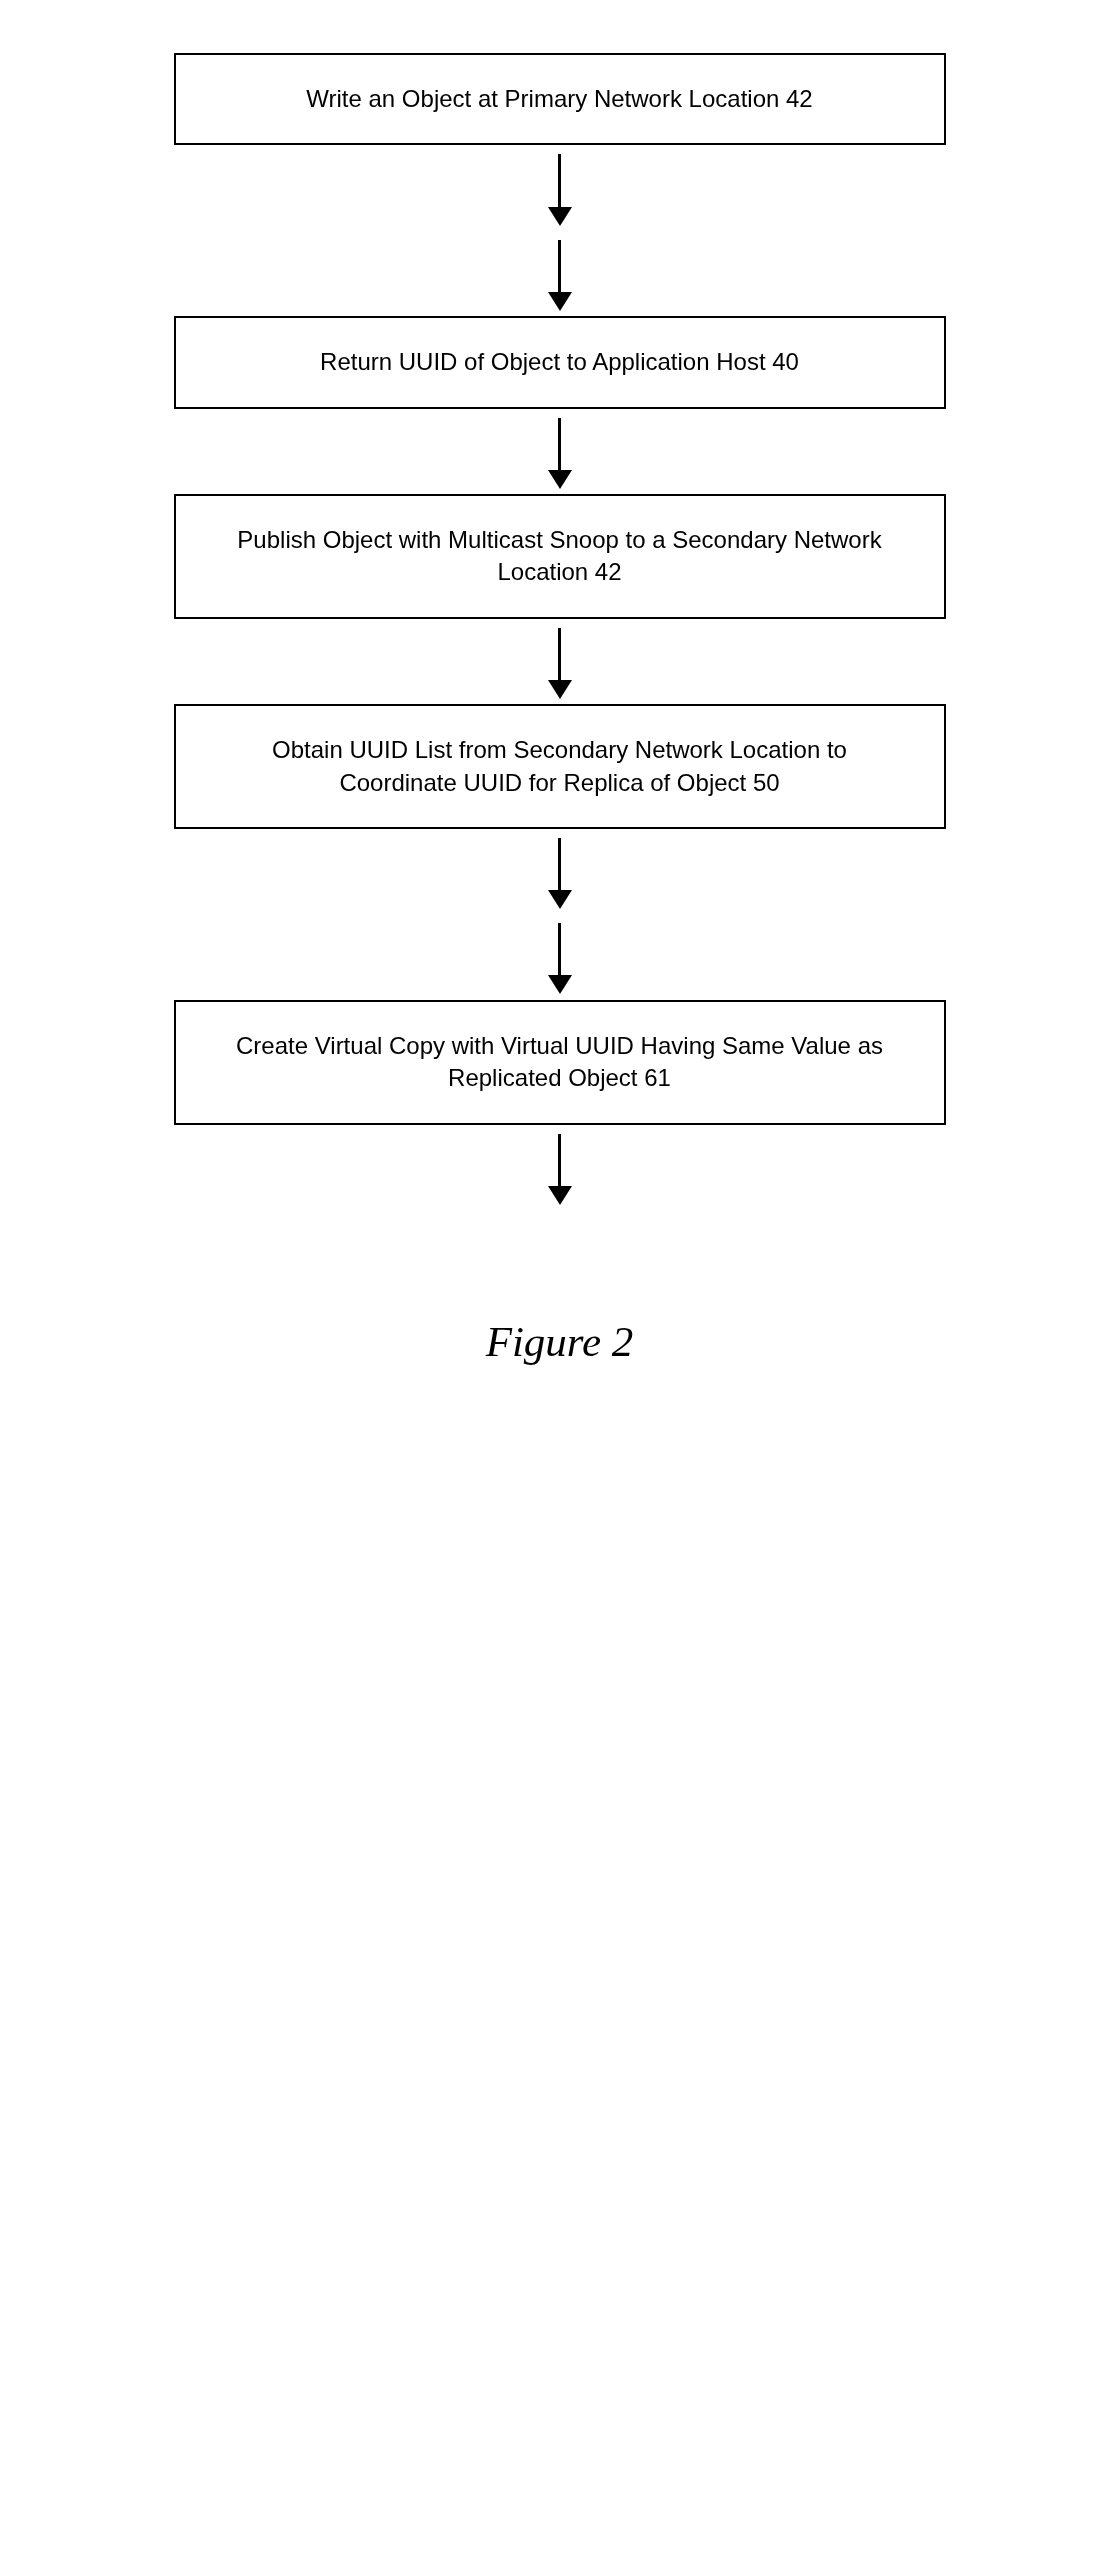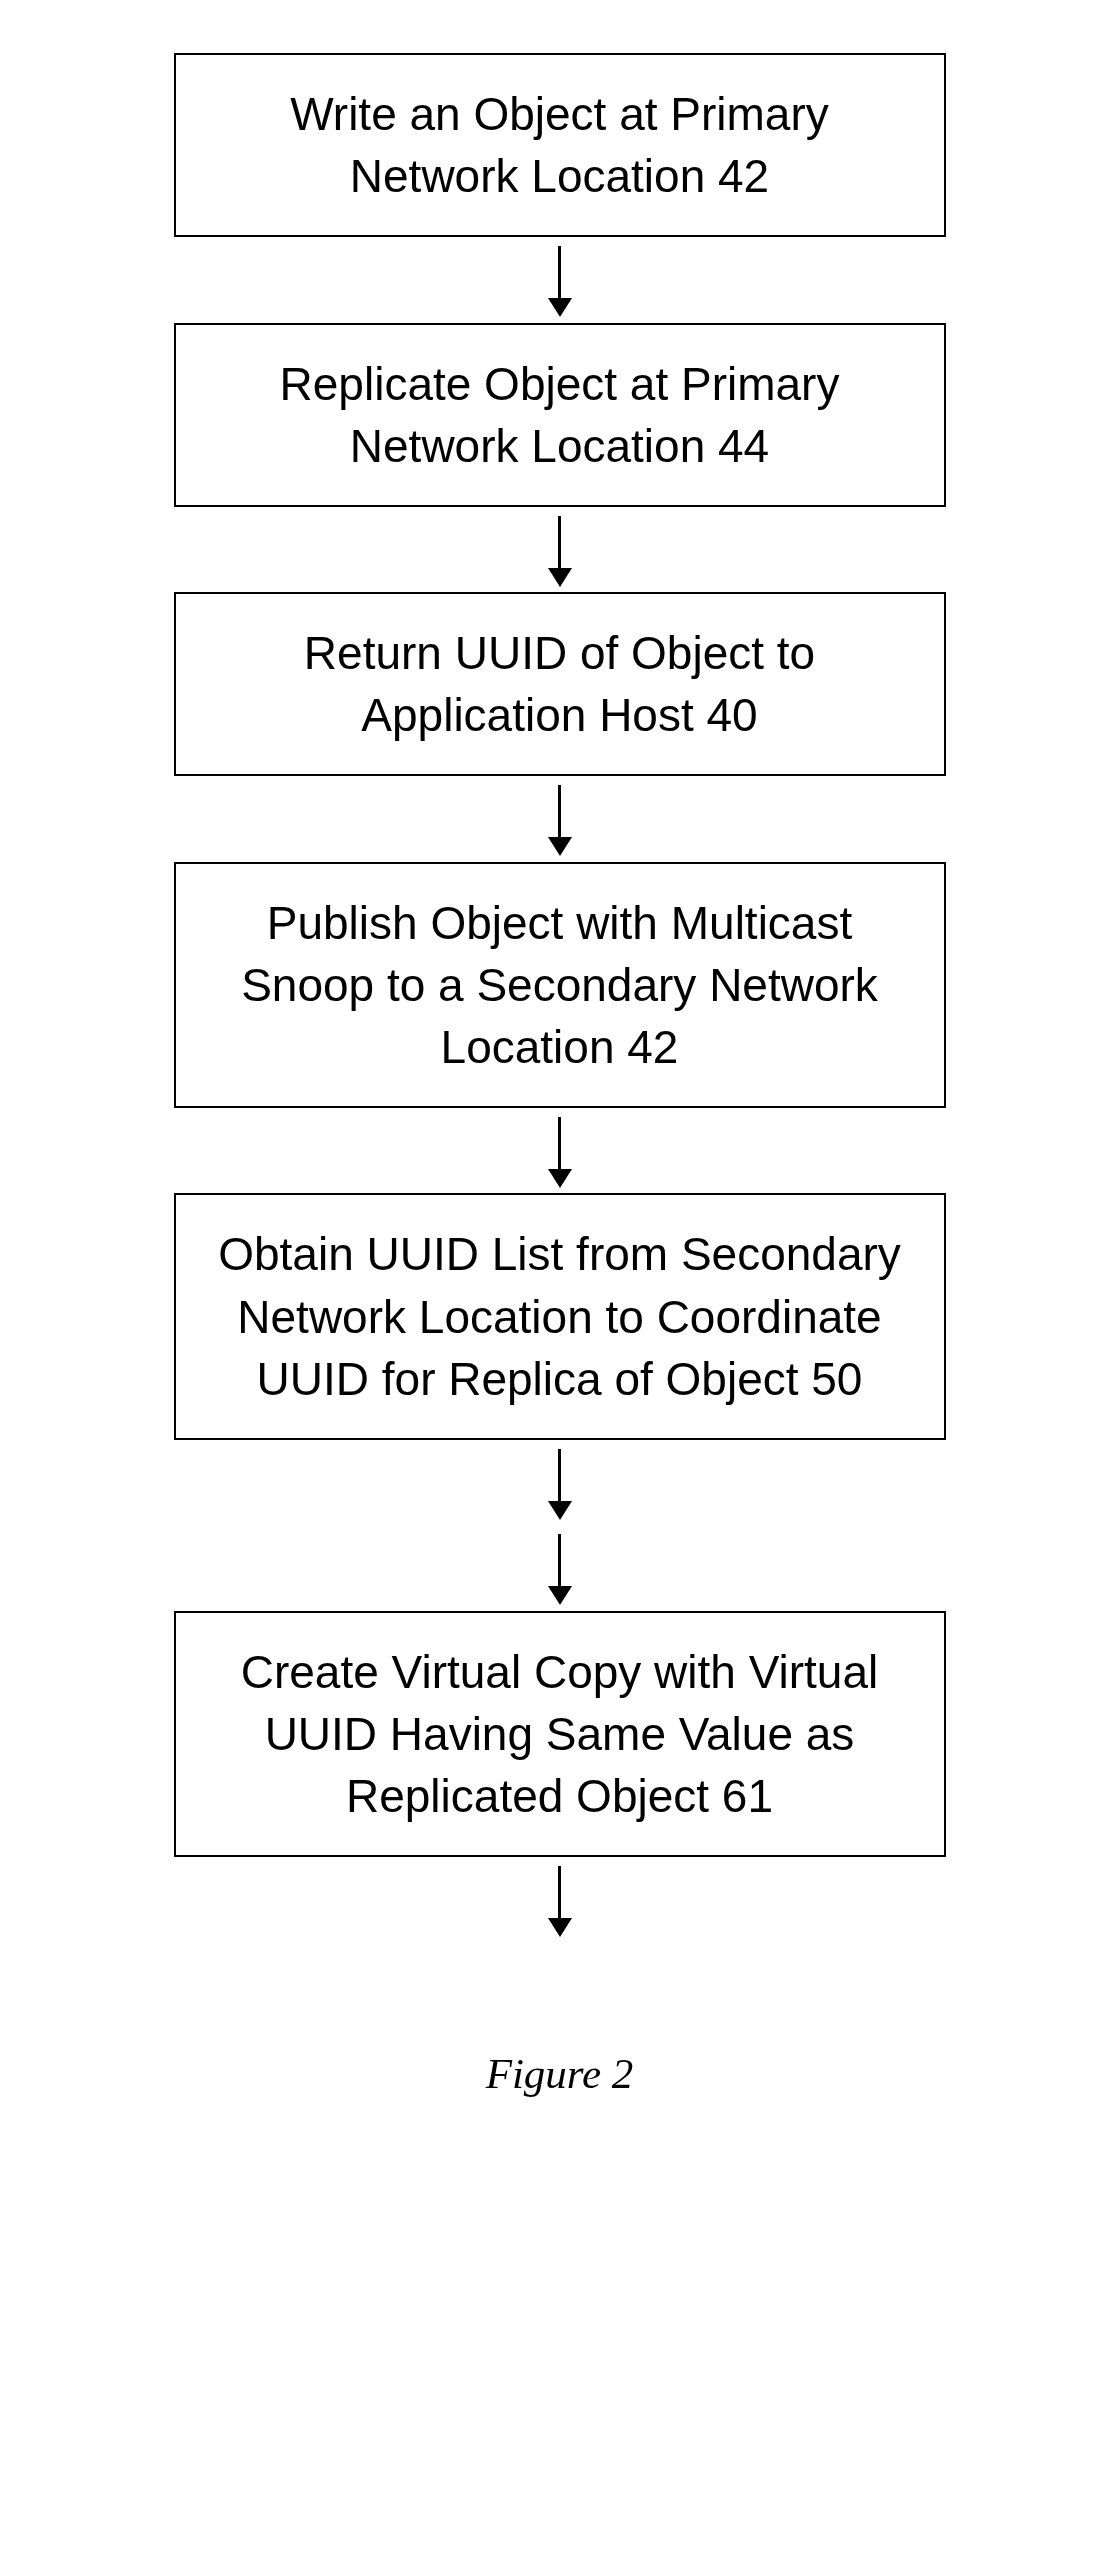--- a/index.html
+++ b/index.html
@@ -17,21 +17,21 @@
       display: flex;
       flex-direction: column;
       align-items: center;
       width: 100%;
     }
     .box {
       border: 2.7px solid #000000;
       width: 772px;
       padding: 28px 35px;
       text-align: center;
-      font-size: 46px;
+      font-size: 24px;
       line-height: 1.35;
       background: #ffffff;
     }
     .arrow {
       display: flex;
       flex-direction: column;
       align-items: center;
       margin: 9px 0 5.3px 0;
     }
     .arrow-line {
@@ -61,23 +61,20 @@
 <div class="flowchart">
 
   <div class="box">
     <span>Write an Object at Primary Network Location 42</span>
   </div>
   <div class="arrow">
     <div class="arrow-line"></div>
     <div class="arrow-head"></div>
   </div>
 
-  <div class="box">
-    <span>Replicate Object at Primary Network Location 44</span>
-  </div>
   <div class="arrow">
     <div class="arrow-line"></div>
     <div class="arrow-head"></div>
   </div>
 
   <div class="box">
     <span>Return UUID of Object to Application Host 40</span>
   </div>
   <div class="arrow">
     <div class="arrow-line"></div>

